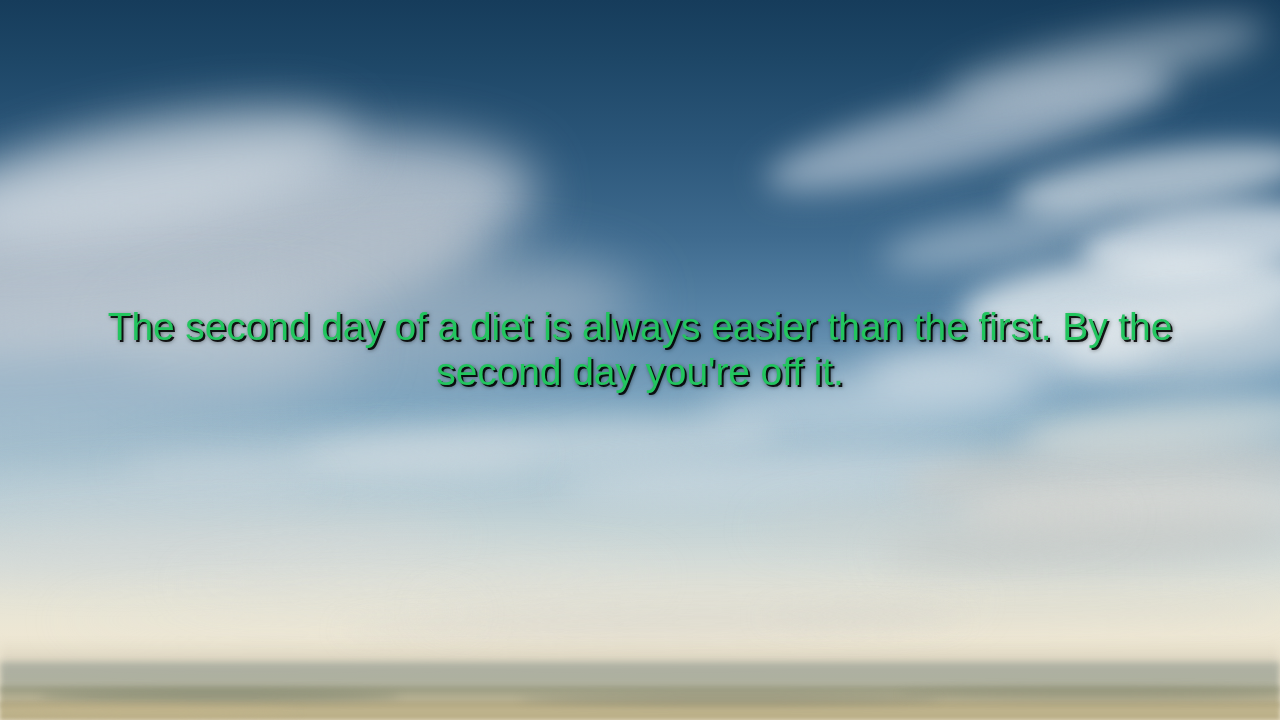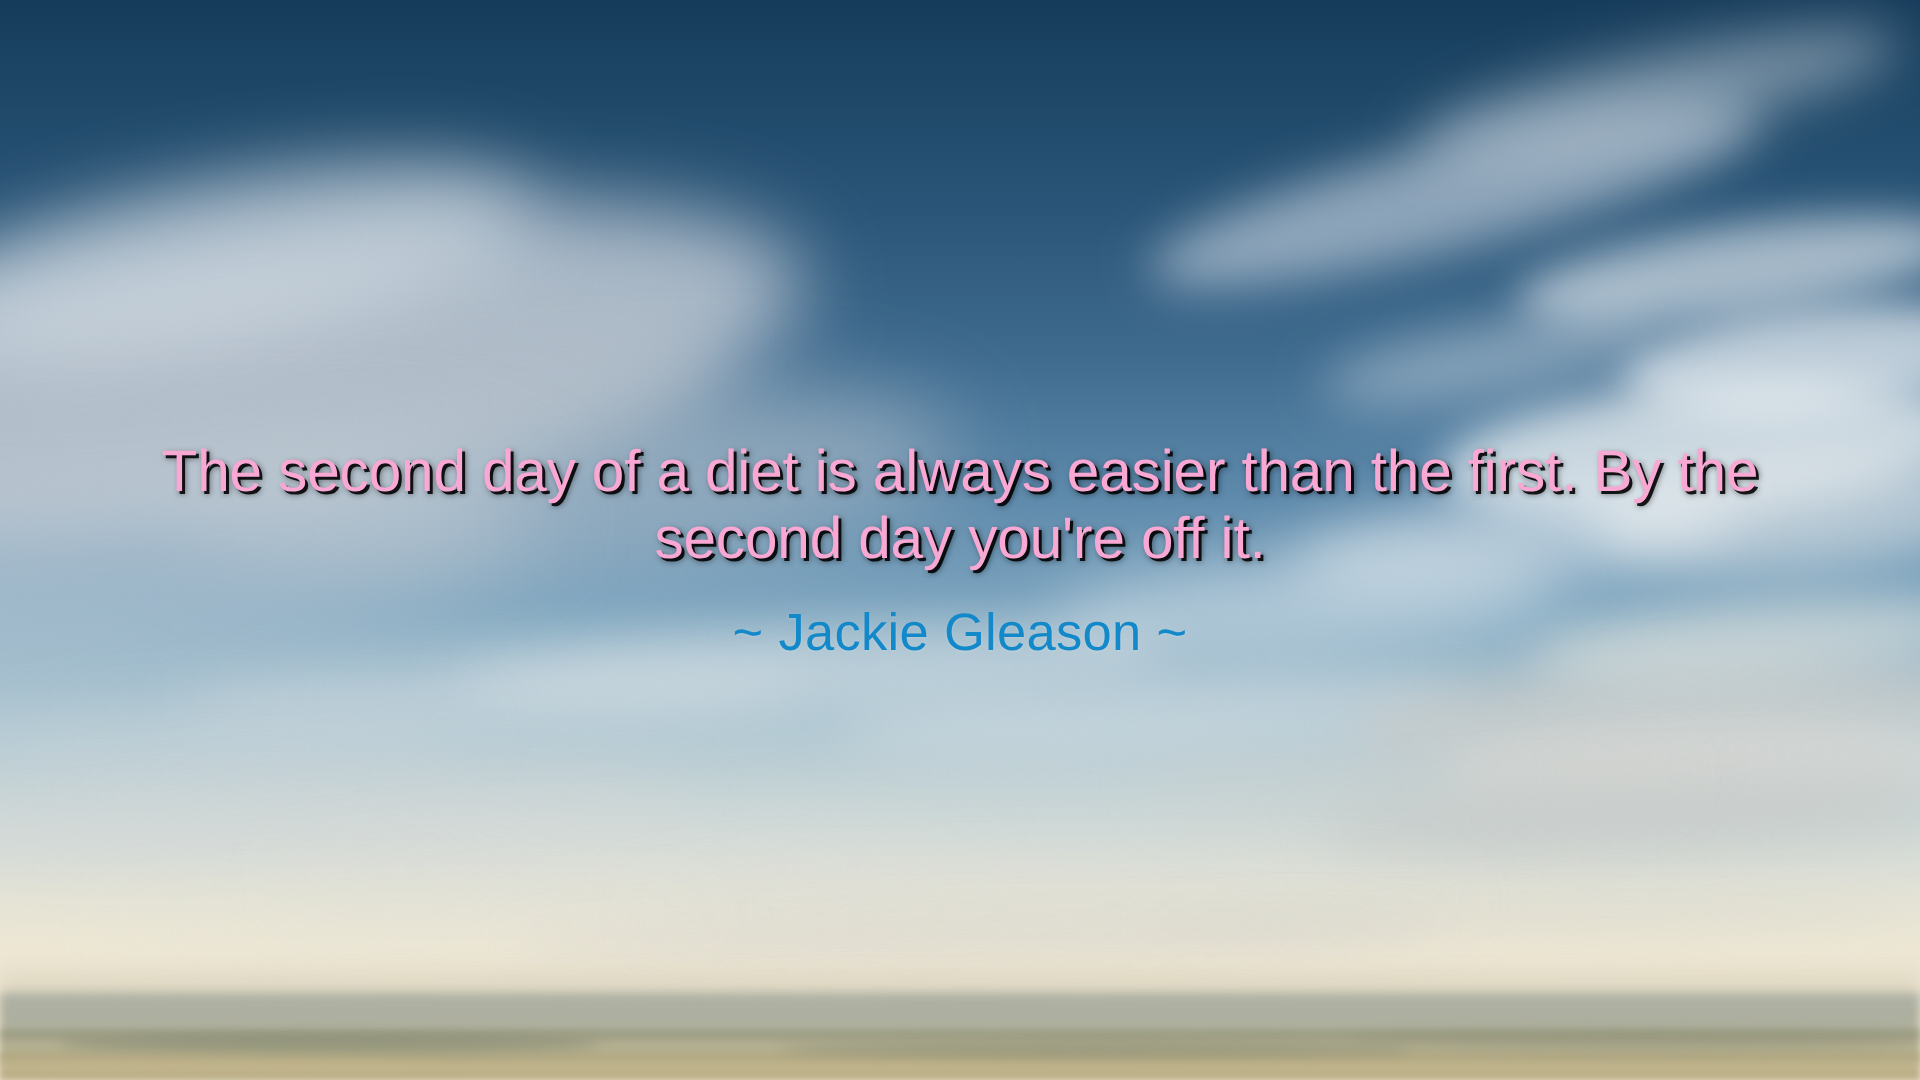--- a/index.html
+++ b/index.html
@@ -202,24 +202,24 @@
     position: absolute;
     left: 50%;
     top: 292px;
     transform: translateX(-50%);
     width: 1100px;
     text-align: center;
     line-height: 1.16;
   }
 
   .quote-text {
-    margin: 0;
+    margin: 12px;
     font-size: 39px;
     font-weight: 400;
-    color: #f9a8d4;
+    color: #22c55e;
     letter-spacing: -0.1px;
     text-shadow:
       2px 2px 0 rgba(0,0,0,0.88),
       2px 2px 4px rgba(0,0,0,0.55);
     white-space: normal;
   }
 
   .quote-author {
     margin: 20px 0 0 0;
     font-size: 35px;
@@ -280,16 +280,15 @@
     <div class="land-mid"></div>
     <div class="land-near"></div>
     <div class="land-tex-1"></div>
     <div class="land-tex-2"></div>
     <div class="land-tex-3"></div>
     <div class="land-tex-4"></div>
   </div>
 
   <div class="quote-block">
     <p class="quote-text">The second day of a diet is always easier than the first. By the second day you're off it.</p>
-    <p class="quote-author">~ Jackie Gleason ~</p>
   </div>
 
 </div>
 
 </body></html>

